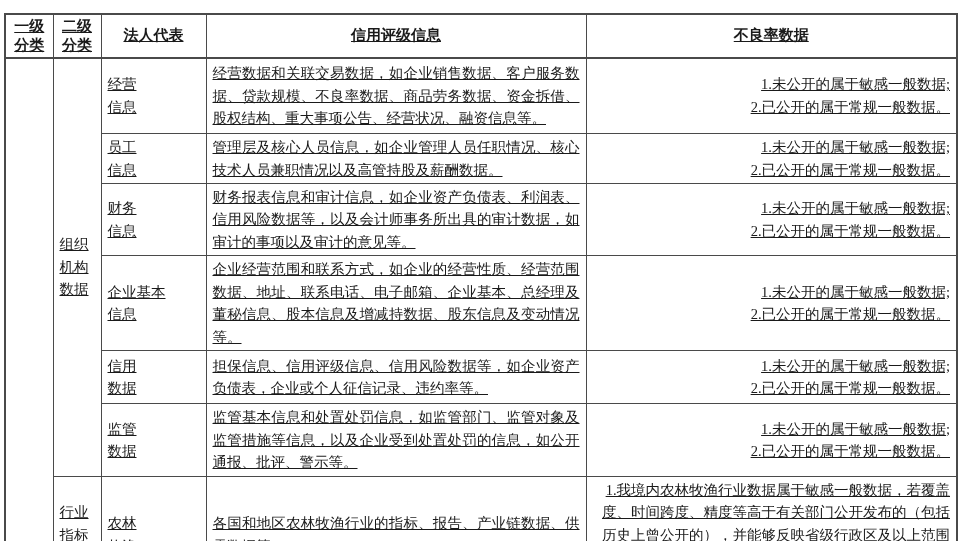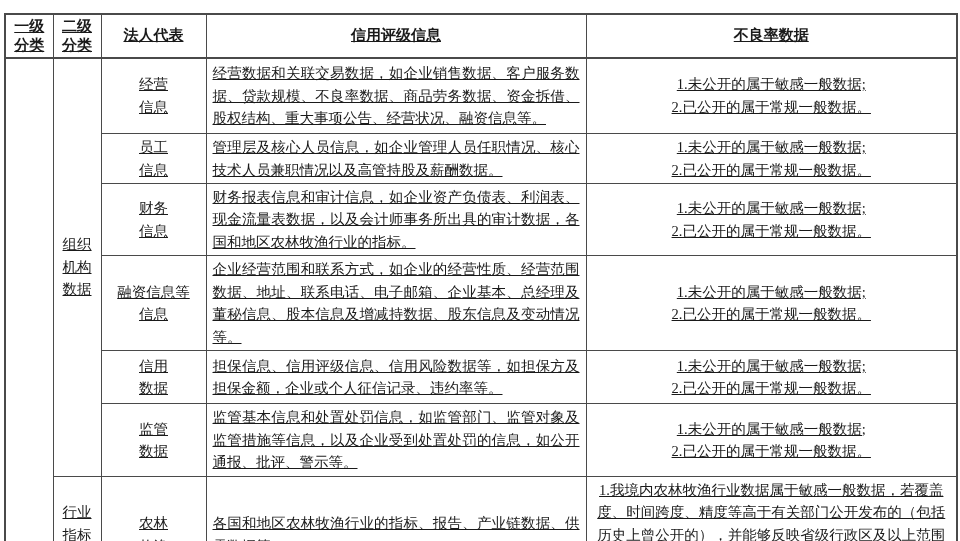--- a/index.html
+++ b/index.html
@@ -39,30 +39,29 @@
   table.class-table th {
     font-weight: bold;
     text-align: center;
     font-size: 15px;
     line-height: 1.25;
     white-space: pre-line;
     border-bottom: 2px solid #4a4a4a;
     padding: 2px 2px;
   }
   td.c-center {
-    text-align: center;
     white-space: pre-line;
     padding: 2px 3px;
   }
   td.c-desc {
     text-align: justify;
     padding: 3px 8px 3px 9px;
   }
   td.c-ref {
-    text-align: center;
+    text-align: right;
     white-space: pre-line;
     padding: 3px 6px 3px 8px;
   }
 </style>
 </head>
 <body>
 
 <div class="table-wrap">
   <table class="class-table">
     <colgroup>
@@ -98,35 +97,35 @@
       <tr style="height:50px">
         <td class="c-center">员工
 信息</td>
         <td class="c-desc">管理层及核心人员信息，如企业管理人员任职情况、核心技术人员兼职情况以及高管持股及薪酬数据。</td>
         <td class="c-ref">1.未公开的属于敏感一般数据;
 2.已公开的属于常规一般数据。</td>
       </tr>
       <tr style="height:70px">
         <td class="c-center">财务
 信息</td>
-        <td class="c-desc">财务报表信息和审计信息，如企业资产负债表、利润表、现金流量表数据，以及会计师事务所出具的审计数据，各国和地区农林牧渔行业的指标。</td>
+        <td class="c-desc">财务报表信息和审计信息，如企业资产负债表、利润表、信用风险数据等，以及会计师事务所出具的审计数据，如审计的事项以及审计的意见等。</td>
         <td class="c-ref">1.未公开的属于敏感一般数据;
 2.已公开的属于常规一般数据。</td>
       </tr>
       <tr style="height:74px">
-        <td class="c-center">融资信息等
+        <td class="c-center">企业基本
 信息</td>
         <td class="c-desc">企业经营范围和联系方式，如企业的经营性质、经营范围数据、地址、联系电话、电子邮箱、企业基本、总经理及董秘信息、股本信息及增减持数据、股东信息及变动情况等。</td>
         <td class="c-ref">1.未公开的属于敏感一般数据;
 2.已公开的属于常规一般数据。</td>
       </tr>
       <tr style="height:53px">
         <td class="c-center">信用
 数据</td>
-        <td class="c-desc">担保信息、信用评级信息、信用风险数据等，如担保方及担保金额，企业或个人征信记录、违约率等。</td>
+        <td class="c-desc">担保信息、信用评级信息、信用风险数据等，如企业资产负债表，企业或个人征信记录、违约率等。</td>
         <td class="c-ref">1.未公开的属于敏感一般数据;
 2.已公开的属于常规一般数据。</td>
       </tr>
       <tr style="height:68px">
         <td class="c-center">监管
 数据</td>
         <td class="c-desc">监管基本信息和处置处罚信息，如监管部门、监管对象及监管措施等信息，以及企业受到处置处罚的信息，如公开通报、批评、警示等。</td>
         <td class="c-ref">1.未公开的属于敏感一般数据;
 2.已公开的属于常规一般数据。</td>
       </tr>

